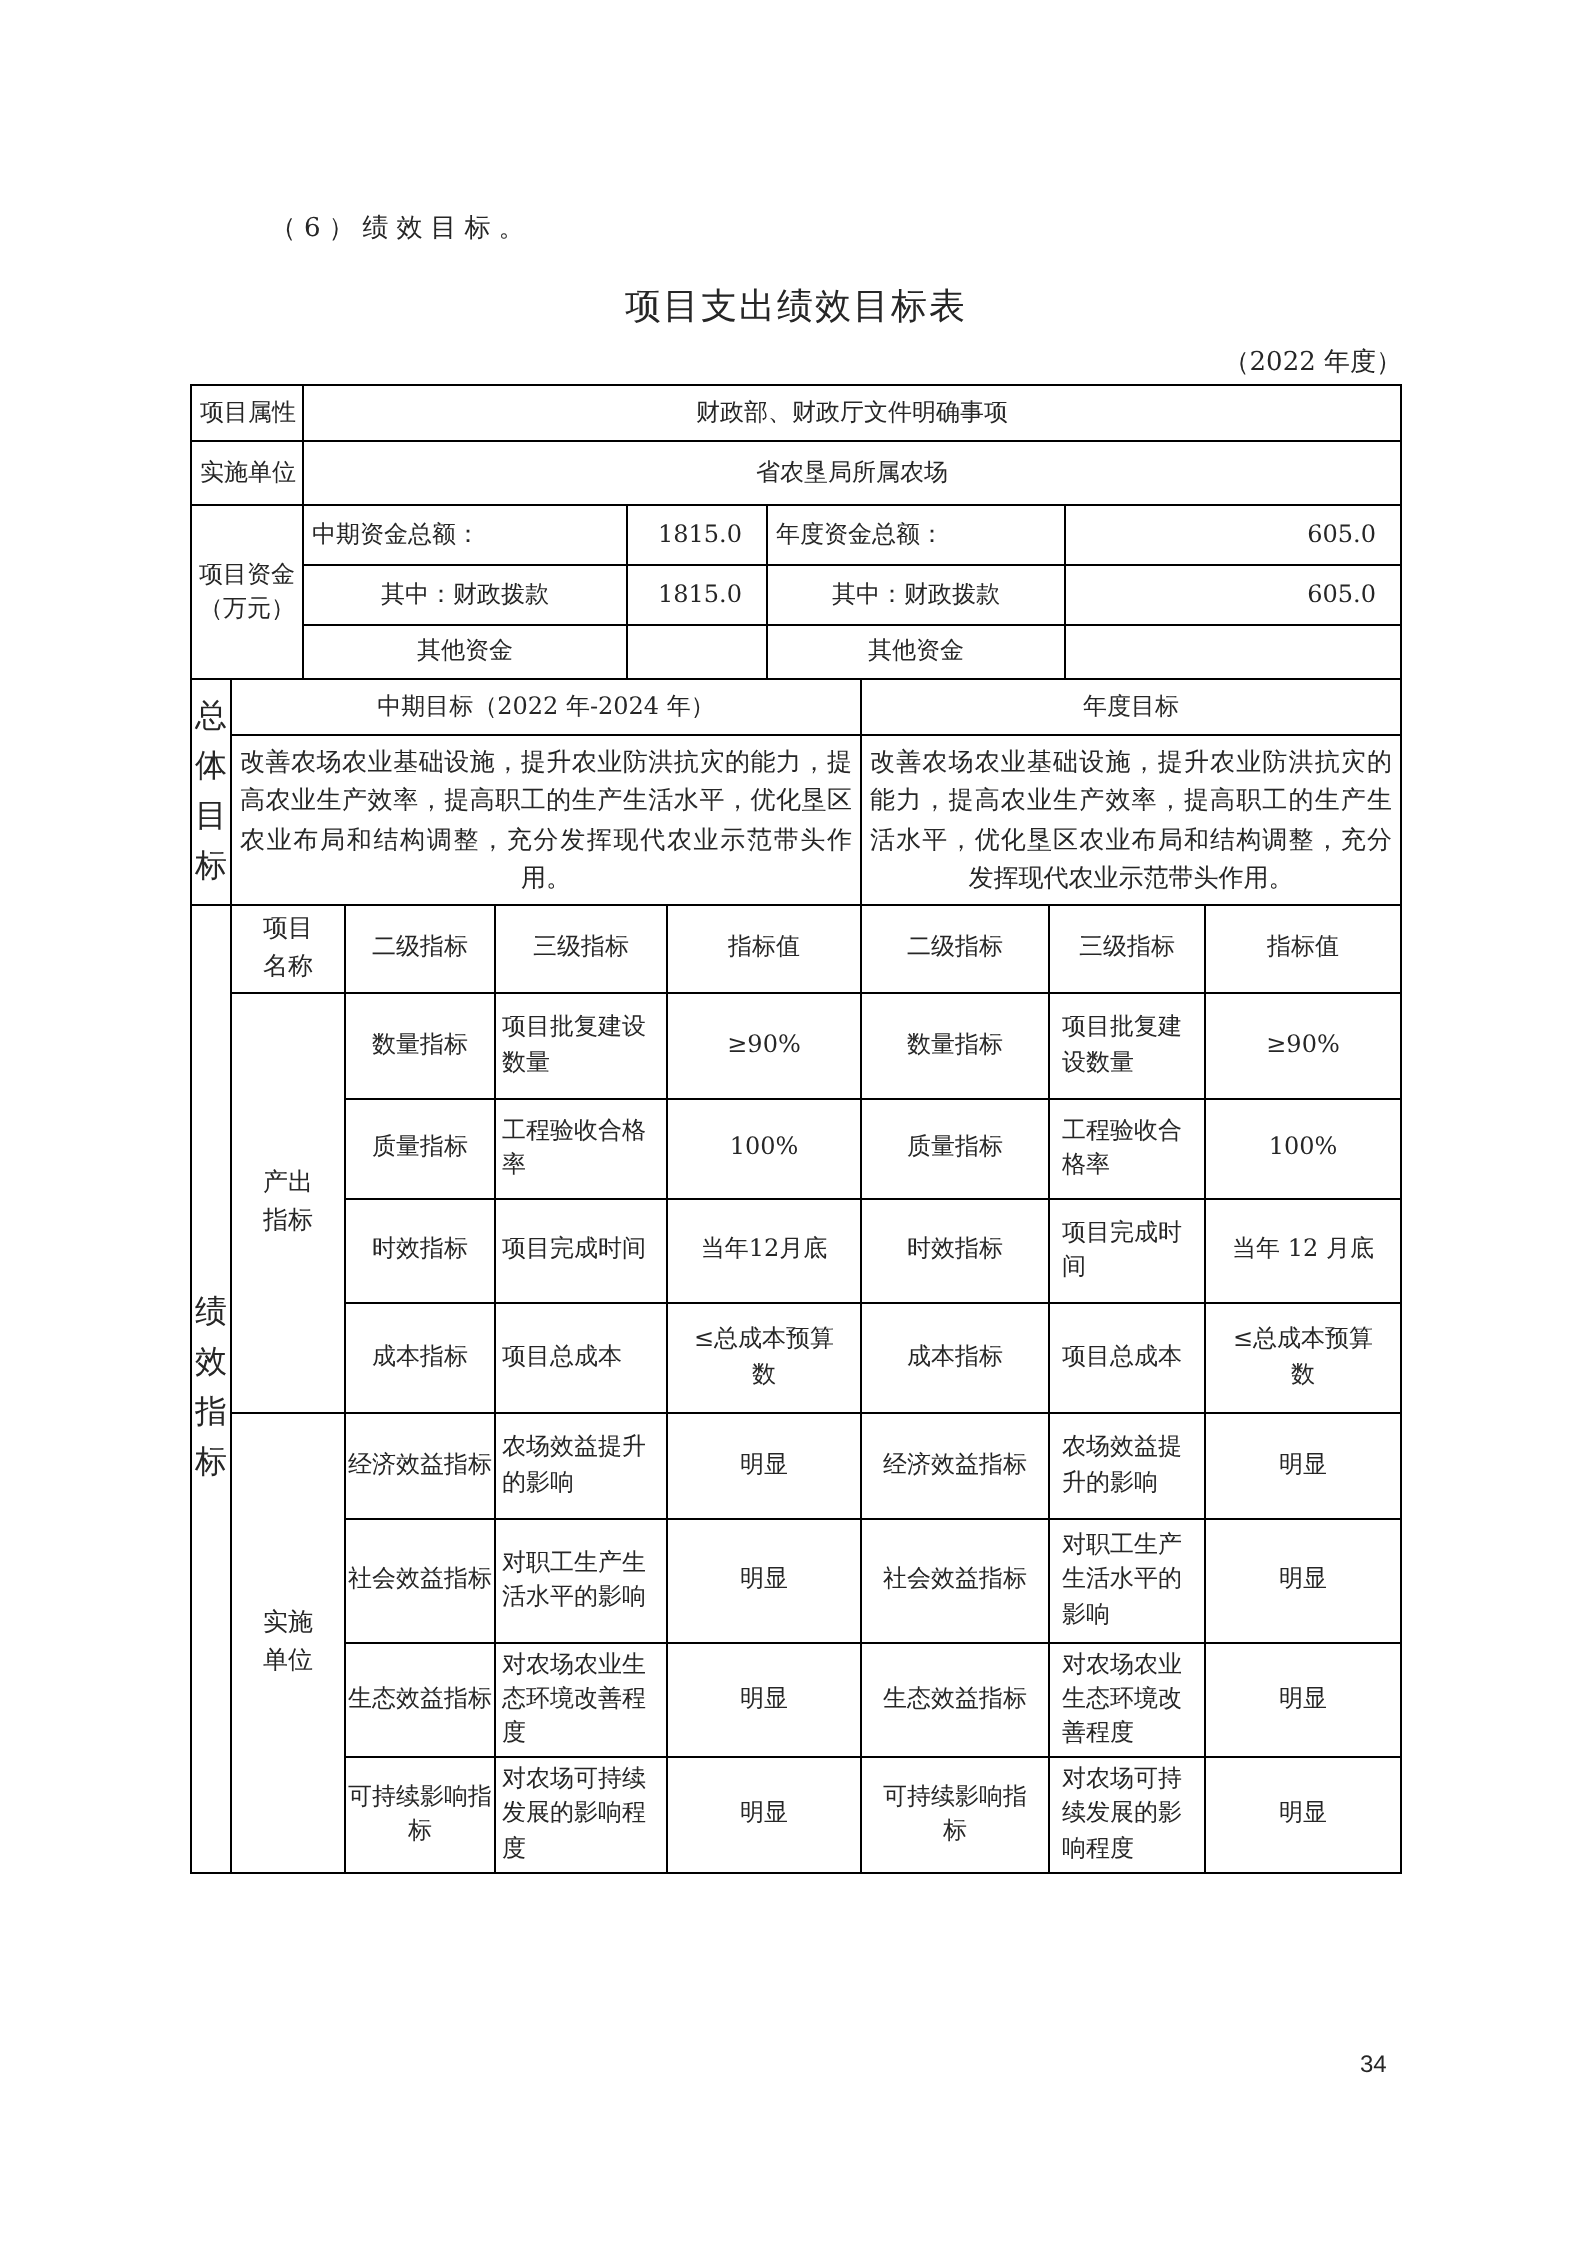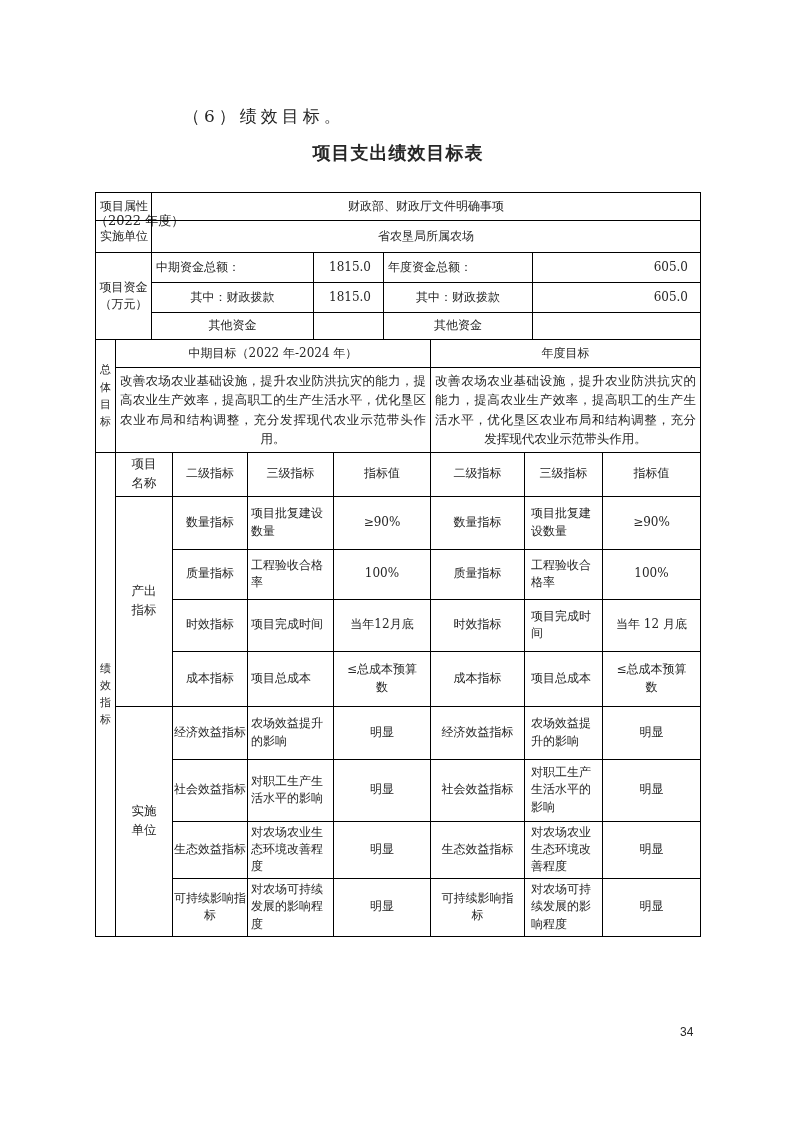--- a/index.html
+++ b/index.html
@@ -3,41 +3,41 @@
 <meta charset="utf-8">
 <style>
   * { box-sizing: border-box; }
   html,body { margin:0; padding:0; }
   body {
     width:794px; height:1122px; background:#ffffff;
     font-family:"DejaVu Serif","Liberation Serif",serif;
     color:#262626;
   }
   .page { position:relative; width:794px; height:1122px; overflow:hidden; }
-  .heading { position:absolute; left:135px; top:105px; font-size:17px; letter-spacing:4px;margin-left:48px; }
+  .heading { position:absolute; left:135px; top:105px; font-size:13px; letter-spacing:4px; }
   .title   { position:absolute; left:95px; top:141px; width:606px; text-align:center;
-             font-weight:bold; font-size:18px; letter-spacing:1px; }
-  .subtitle{ position:absolute; left:95px; top:172px; width:606px; text-align:left; font-size:13px;margin-top:40px; }
+             font-weight:normal; font-size:18px; letter-spacing:1px; }
+  .subtitle{ position:absolute; left:95px; top:172px; width:606px; text-align:right; font-size:13px; }
   .tables  { position:absolute; left:95px; top:192px; width:606px; }
   table { border-collapse:collapse; table-layout:fixed; width:605px; }
   table + table { margin-top:-1px; }
   td {
     border:1px solid #000; font-size:12px; line-height:1.45;
     text-align:center; vertical-align:middle; padding:1px 2px; overflow:hidden;
     word-break:break-all;
   }
   td.lab   { text-align:left; padding-left:4px; }
   td.num   { text-align:right; padding-right:12px; }
   td.l3a   { text-align:left; padding:2px 3px; }
   td.l3b   { text-align:left; padding:2px 6px; }
   td.c2a   { padding:1px 1px; }
   td.c2b   { padding:2px 7px; }
   td.vala  { padding:2px 8px; }
   td.goal  { text-align:justify; text-align-last:center; padding:3px 4px; font-size:12.5px; line-height:1.55; vertical-align:top; }
-  .vert { display:inline-block; width:1.05em; word-break:break-all; line-height:1.55; font-size:11px; }
+  .vert { display:inline-block; width:1.05em; word-break:break-all; line-height:1.55; font-size:16px; }
   .w2   { display:inline-block; width:2.2em; word-break:break-all; line-height:1.5; font-size:12.5px; }
   .pageno { position:absolute; left:680px; top:1025px; font-size:12px; font-family:Liberation Sans, sans-serif; }
 </style>
 </head>
 <body>
 
 <div class="page">
 
   <div class="heading">（6）绩效目标。</div>
   <div class="title">项目支出绩效目标表</div>

